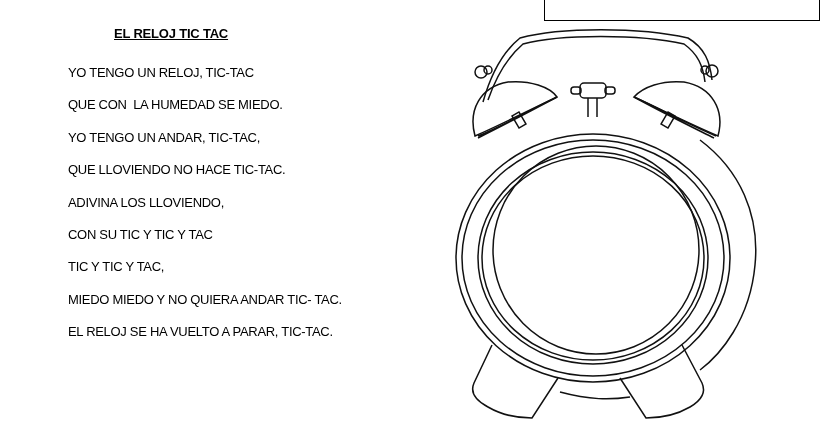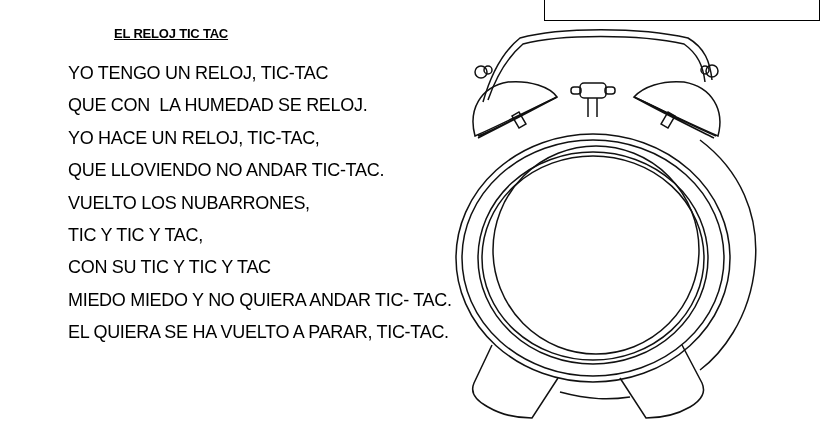--- a/index.html
+++ b/index.html
@@ -1,40 +1,40 @@
 <!DOCTYPE html>
 <html><head>
   <meta charset="utf-8">
   <style>
     html, body { margin:0; padding:0; background:#ffffff; }
     body { width:828px; height:435px; position:relative; overflow:hidden;
       font-family:"Liberation Sans", "DejaVu Sans", sans-serif; color:#000; }
     .title { position:absolute; left:114px; top:26px; font-size:13px; font-weight:bold;
       text-decoration:underline; letter-spacing:-0.2px; }
     .poem { position:absolute; left:68px; top:64px; margin:0; padding:0; list-style:none; }
-    .poem li { height:32.4px; font-size:18px; line-height:18px; letter-spacing:-0.3px; white-space:pre; }
+    .poem li { height:32.4px; font-size:13px; line-height:18px; letter-spacing:-0.3px; white-space:pre; }
     .name-box { position:absolute; left:544px; top:-2px; width:274px; height:21px;
       border:1.5px solid #000; background:#fff; }
     .clock { position:absolute; left:455px; top:28px; width:320px; height:407px; }
   </style>
 </head>
 <body>
 
 <div class="title">EL RELOJ TIC TAC</div>
 
 <ul class="poem">
   <li>YO TENGO UN RELOJ, TIC-TAC</li>
-  <li>QUE CON  LA HUMEDAD SE RELOJ.</li>
-  <li>YO HACE UN RELOJ, TIC-TAC,</li>
-  <li>QUE LLOVIENDO NO ANDAR TIC-TAC.</li>
-  <li>VUELTO LOS NUBARRONES,</li>
+  <li>QUE CON  LA HUMEDAD SE MIEDO.</li>
+  <li>YO TENGO UN ANDAR, TIC-TAC,</li>
+  <li>QUE LLOVIENDO NO HACE TIC-TAC.</li>
+  <li>ADIVINA LOS LLOVIENDO,</li>
+  <li>CON SU TIC Y TIC Y TAC</li>
   <li>TIC Y TIC Y TAC,</li>
-  <li>CON SU TIC Y TIC Y TAC</li>
   <li>MIEDO MIEDO Y NO QUIERA ANDAR TIC- TAC.</li>
-  <li>EL QUIERA SE HA VUELTO A PARAR, TIC-TAC.</li>
+  <li>EL RELOJ SE HA VUELTO A PARAR, TIC-TAC.</li>
 </ul>
 
 <div class="name-box"></div>
 
 <svg class="clock" viewBox="455 28 320 407" xmlns="http://www.w3.org/2000/svg" fill="none" stroke="#111" stroke-width="1.5">
 
   <path d="M483,102 C492,70 505,50 520,38 C560,27 640,27 688,38 C705,48 710,62 712,80"></path>
   <path d="M488,100 C497,74 510,55 523,44 C560,34 640,34 684,44 C698,54 703,66 705,82"></path>
 
   <circle cx="481" cy="72" r="6"></circle>

